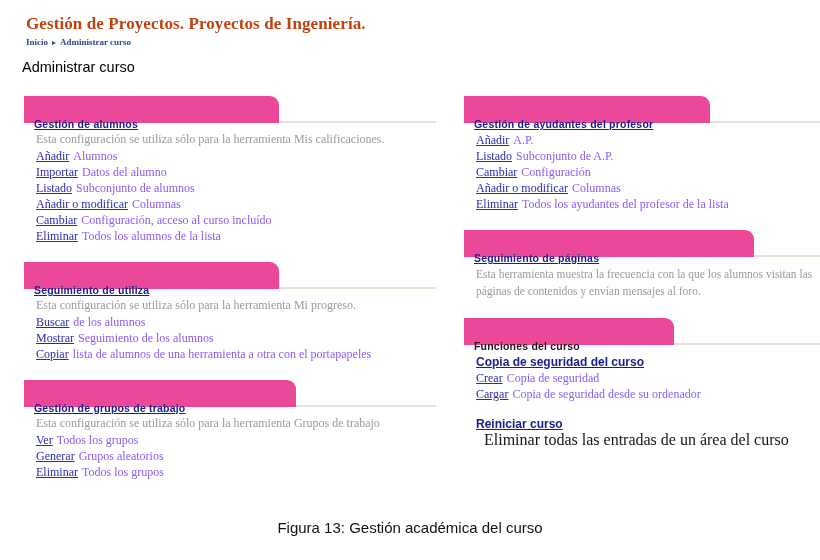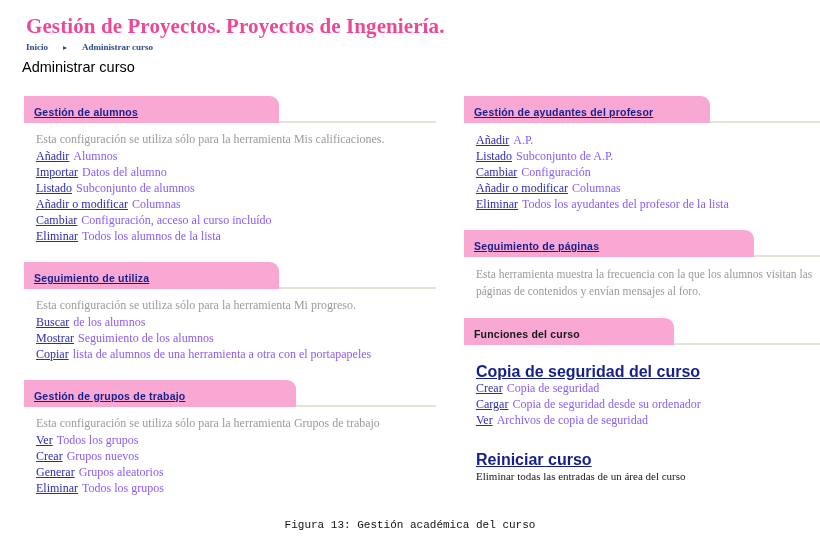--- a/index.html
+++ b/index.html
@@ -17,35 +17,35 @@
 
   
   #page-header {
     position: absolute;
     left: 26px;
     top: 14px;
   }
   #site-title {
     font-family: "Liberation Serif", "DejaVu Serif", serif;
     font-weight: bold;
-    font-size: 21px;
-    color: #ec4899;
+    font-size: 17px;
+    color: #c2410c;
     letter-spacing: 0.1px;
     white-space: nowrap;
   }
   #breadcrumb {
     margin-top: 3px;
     font-family: "Liberation Serif", "DejaVu Serif", serif;
     font-weight: bold;
     font-size: 9px;
     color: #2b4a8c;
     white-space: nowrap;
     display: flex;
     align-items: center;
-    gap: 15px;
+    gap: 4px;
   }
   #breadcrumb .crumb-sep {
     font-size: 8px;
     color: #2b4a8c;
   }
 
   #page-title {
     position: absolute;
     left: 22px;
     top: 59px;
@@ -85,23 +85,23 @@
     bottom: 0;
     height: 2px;
     background: #e3e3d6;
   }
   .panel-bar {
     position: relative;
     z-index: 2;
     display: inline-block;
     height: 27px;
     box-sizing: border-box;
-    background: #f9a8d4;
+    background: #ec4899;
     border-top-right-radius: 9px;
-    padding: 6px 0 0 10px;
+    padding: 18px 0 0 10px;
   }
   .panel-bar .panel-title {
     font-family: "Liberation Sans", "DejaVu Sans", sans-serif;
     font-size: 10.5px;
     font-weight: bold;
     color: #141f8c;
     text-decoration: underline;
     white-space: nowrap;
     letter-spacing: 0.2px;
   }
@@ -132,57 +132,58 @@
   }
   .row a.lnk {
     color: #2b2bb0;
     text-decoration: underline;
     cursor: pointer;
   }
   .row .desc { color: #8b5cf6; margin-left: 4px; }
 
   .sub-head {
     font-family: "Liberation Sans", "DejaVu Sans", sans-serif;
-    font-size: 16px;
+    font-size: 12px;
     font-weight: bold;
     color: #141f8c;
     text-decoration: underline;
     line-height: 16px;
-    margin-top: 10px;
+    margin-top: 0;
     white-space: nowrap;
     cursor: pointer;
     display: block;
   }
   .plain-line {
     font-family: "Liberation Serif", "DejaVu Serif", serif;
-    font-size: 11px;
+    font-size: 16px;
     color: #161616;
     line-height: 16px;
     white-space: nowrap;
+    margin-left: 8px;
   }
   .spacer-14 { height: 14px; }
 
   
   .clip-note {
     font-family: "Liberation Serif", "DejaVu Serif", serif;
     font-size: 11.5px;
     color: #9a9a9a;
     line-height: 17px;
     width: 372px;
   }
 
   
   #caption {
     position: absolute;
     left: 0;
     top: 519px;
     width: 820px;
     text-align: center;
-    font-family: Liberation Mono, monospace;
-    font-size: 11px;
+    font-family: Liberation Sans, sans-serif;
+    font-size: 15px;
     color: #111111;
   }
 </style>
 </head>
 <body>
 
 <div id="page-header">
   <div id="site-title">Gestión de Proyectos. Proyectos de Ingeniería.</div>
   <div id="breadcrumb">
     <span>Inicio</span>
@@ -251,23 +252,20 @@
         <div class="panel-bar" style="width:272px">
           <span class="panel-title">Gestión de grupos de trabajo</span>
         </div>
       </div>
       <div class="panel-body">
         <div class="note">Esta configuración se utiliza sólo para la herramienta Grupos de trabajo</div>
         <div class="row">
           <a class="lnk">Ver</a><span class="desc">Todos los grupos</span>
         </div>
         <div class="row">
-          <a class="lnk">Crear</a><span class="desc">Grupos nuevos</span>
-        </div>
-        <div class="row">
           <a class="lnk">Generar</a><span class="desc">Grupos aleatorios</span>
         </div>
         <div class="row">
           <a class="lnk">Eliminar</a><span class="desc">Todos los grupos</span>
         </div>
       </div>
     </div>
 
   </div>
 
@@ -315,23 +313,20 @@
           <span class="panel-title">Funciones del curso</span>
         </div>
       </div>
       <div class="panel-body">
         <a class="sub-head">Copia de seguridad del curso</a>
         <div class="row">
           <a class="lnk">Crear</a><span class="desc">Copia de seguridad</span>
         </div>
         <div class="row">
           <a class="lnk">Cargar</a><span class="desc">Copia de seguridad desde su ordenador</span>
-        </div>
-        <div class="row">
-          <a class="lnk">Ver</a><span class="desc">Archivos de copia de seguridad</span>
         </div>
         <div class="spacer-14"></div>
         <a class="sub-head">Reiniciar curso</a>
         <div class="plain-line">Eliminar todas las entradas de un área del curso</div>
       </div>
     </div>
 
   </div>
 
 </div>

